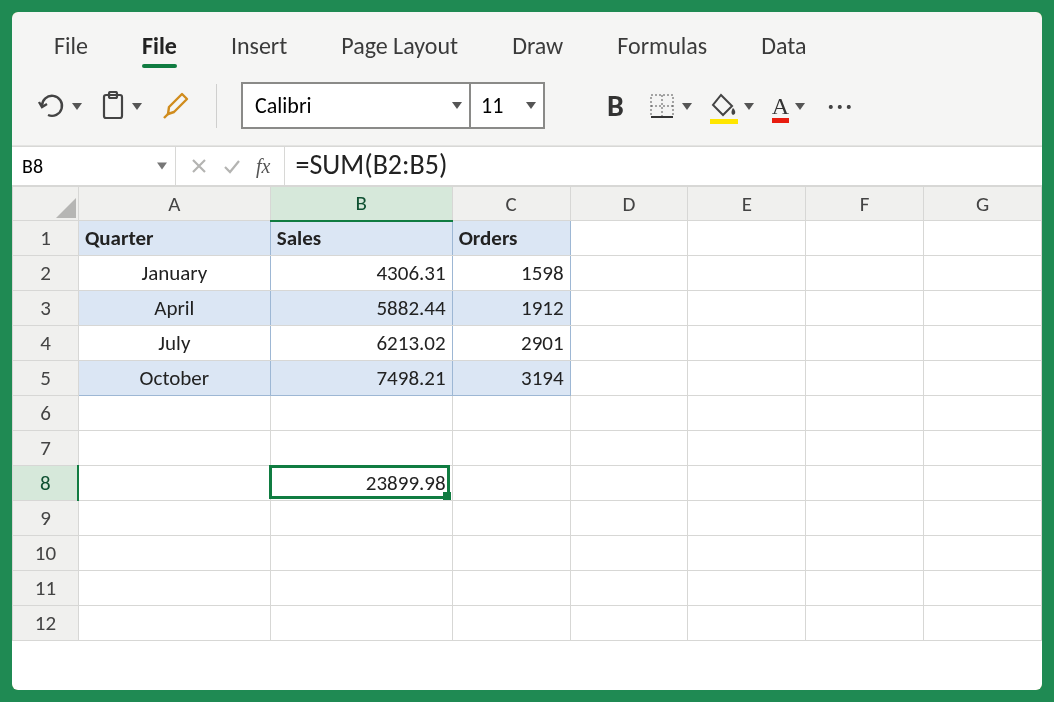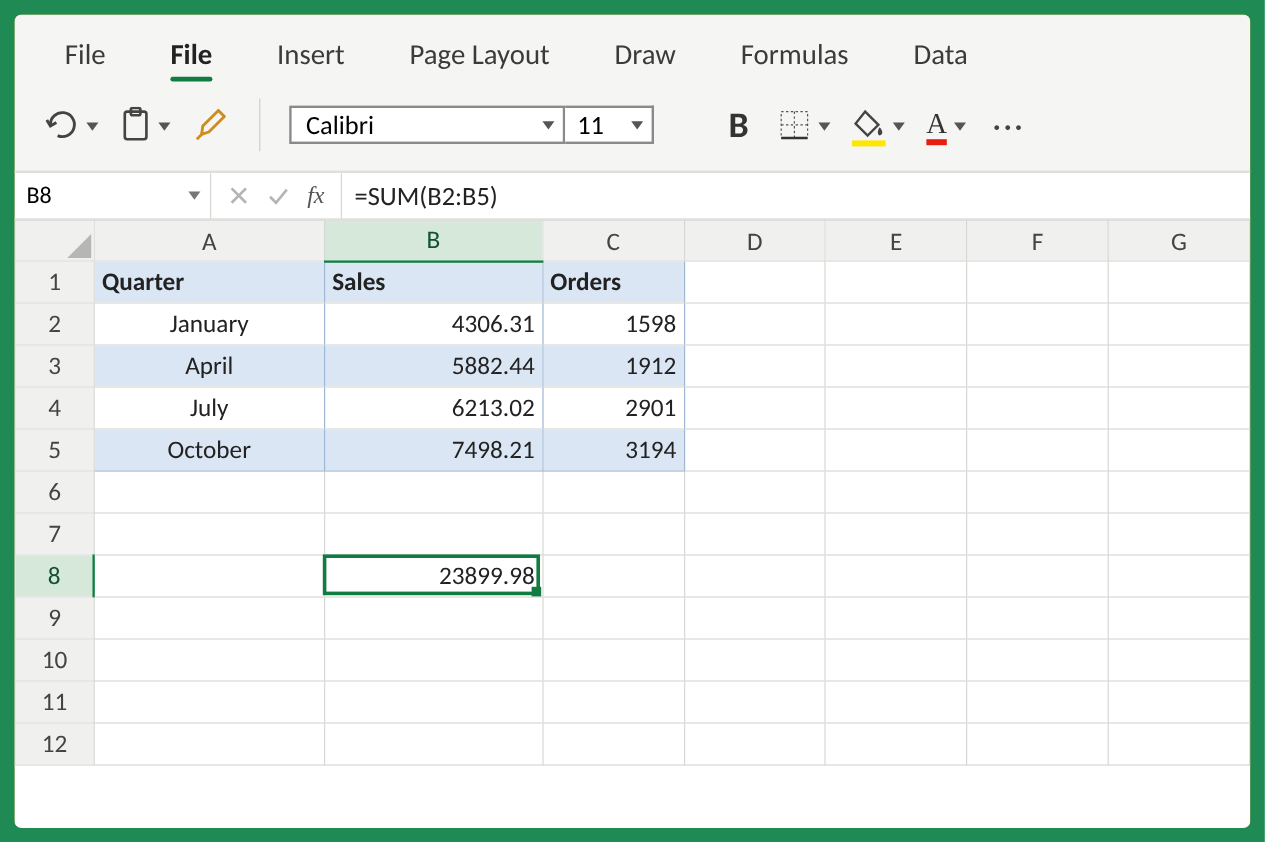--- a/index.html
+++ b/index.html
@@ -79,22 +79,22 @@
   .sep {
     width: 1px;
     height: 44px;
     background: #cfcfce;
     margin: 0 6px;
   }
   .font-box, .size-box {
     border: 2px solid #8a8a88;
     background: #fff;
     display: flex;
-    align-items: flex-end;
-    height: 32px;
+    align-items: center;
+    height: 47px;
   }
   .font-box { width: 230px; }
   .font-box span { padding: 0 12px; font-size: 22px; flex: 1; }
   .size-box { width: 74px; border-left: none; }
   .size-box span { padding: 0 10px; font-size: 22px; flex: 1; }
   .dd {
     width: 26px; height: 100%;
     display: flex; align-items: center; justify-content: center;
     border-left: 1px solid transparent;
   }
@@ -147,23 +147,23 @@
   .fx-btns {
     display: flex; align-items: center;
     gap: 14px;
     padding: 0 14px;
     border-right: 1px solid #d8d8d6;
     color: #9a9a98;
   }
   .fx-label { font-style: italic; font-family: "Times New Roman", serif; font-size: 20px; color: #555; }
   .formula {
     flex: 1;
-    display: flex; align-items: center;
+    display: flex; 
     padding: 0 10px;
-    font-size: 22px;
+    font-size: 28px;
     color: #222;
   }
   
   .grid-wrap { flex: 1; overflow: hidden; background: #fff; }
   table.sheet {
     border-collapse: collapse;
     table-layout: fixed;
   }
   .sheet th, .sheet td {
     border: 1px solid #d7d7d5;

